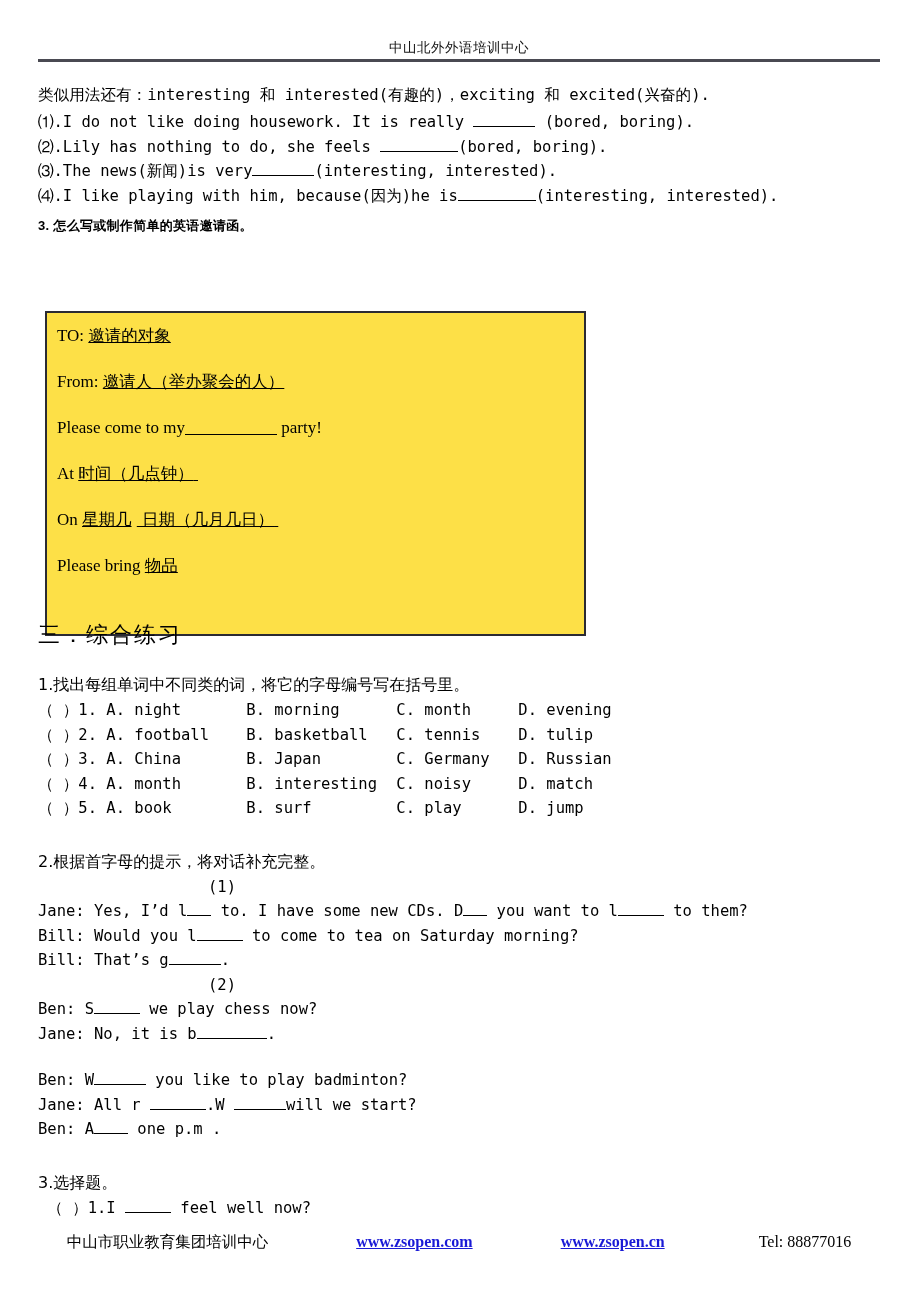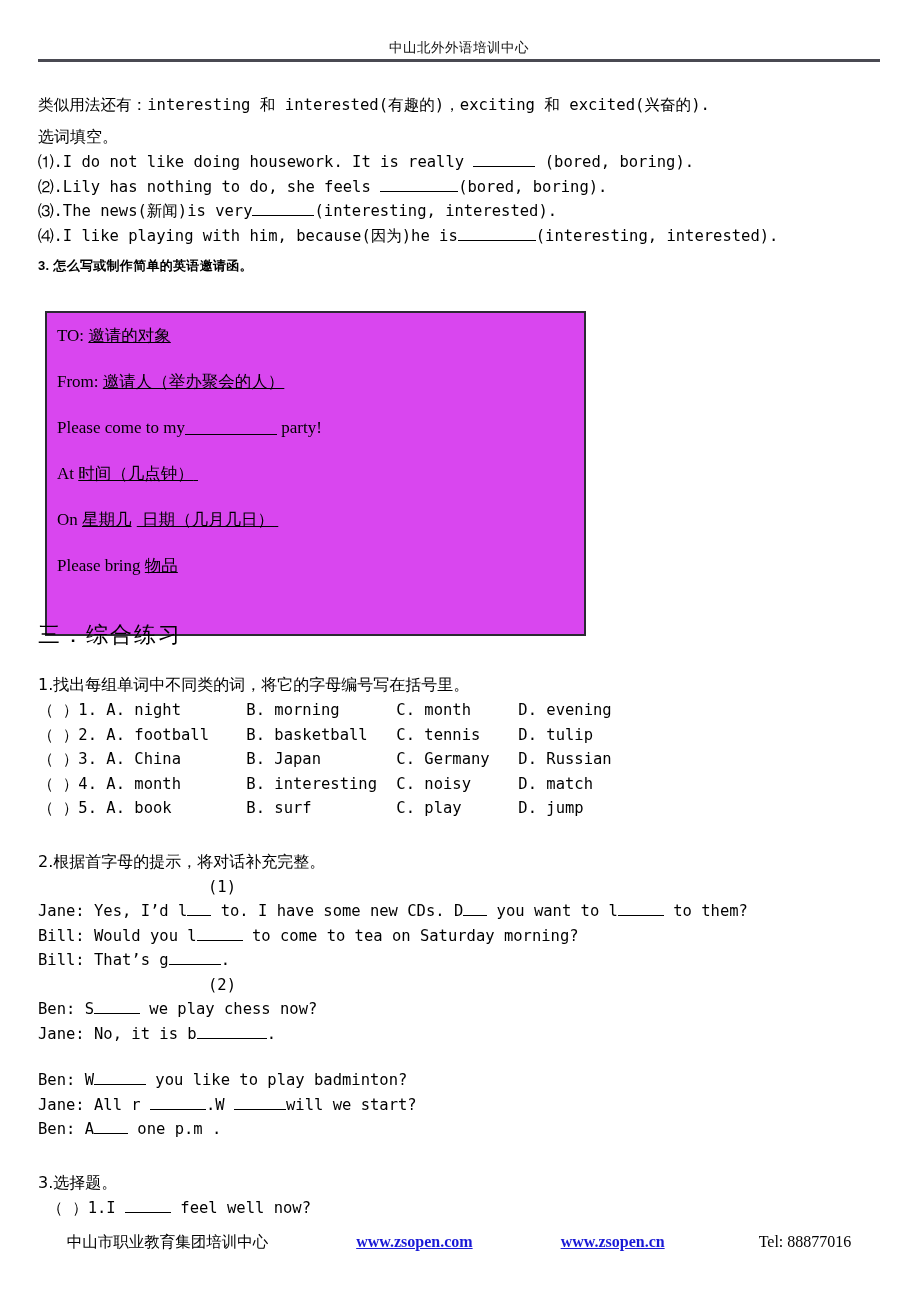--- a/index.html
+++ b/index.html
@@ -77,21 +77,21 @@
     margin-left: 54px;
     font-family: "Liberation Serif", serif;
     font-size: 16px;
     color: #000;
   }
 
   
   .content {
     position: absolute;
     left: 38px;
-    top: 92px;
+    top: 82px;
     width: 860px;
   }
 
   .line-intro {
     font-family: "DejaVu Sans Mono", monospace;
     font-size: 15.6px;
     line-height: 26px;
     white-space: pre;
     margin-bottom: 2px;
   }
@@ -140,21 +140,21 @@
 
   
   .invite-box {
     position: absolute;
     left: 45px;
     top: 311px;
     width: 541px;
     height: 325px;
     border: 2px solid #2b2b33;
     box-sizing: border-box;
-    background: #d946ef;
+    background: #fde047;
   }
   .invite-inner {
     padding: 12px 0 0 10px;
     font-family: "Liberation Serif", serif;
     font-size: 17px;
     color: #000;
   }
   .invite-row {
     line-height: 22px;
     height: 46px;
@@ -223,21 +223,20 @@
   <div class="header">
     <div class="header-title">中山北外外语培训中心</div>
     <div class="header-rule"></div>
   </div>
 
   <div class="content">
 
     <div class="line-intro">类似用法还有：interesting 和 interested(有趣的)，exciting 和 excited(兴奋的).</div>
 
 
-    <div class="sub-label">选词填空。</div>
 
     <div class="q-list">
       <div class="q-item"><span>⑴.I do not like doing housework. It is really </span><span class="blank-s"></span><span> (bored, boring).</span></div>
       <div class="q-item"><span>⑵.Lily has nothing to do, she feels </span><span class="blank-m"></span><span>(bored, boring).</span></div>
       <div class="q-item"><span>⑶.The news(新闻)is very</span><span class="blank-s"></span><span>(interesting, interested).</span></div>
       <div class="q-item"><span>⑷.I like playing with him, because(因为)he is</span><span class="blank-m"></span><span>(interesting, interested).</span></div>
     </div>
 
     <div class="h-bold-num">3.  怎么写或制作简单的英语邀请函。</div>
   </div>

